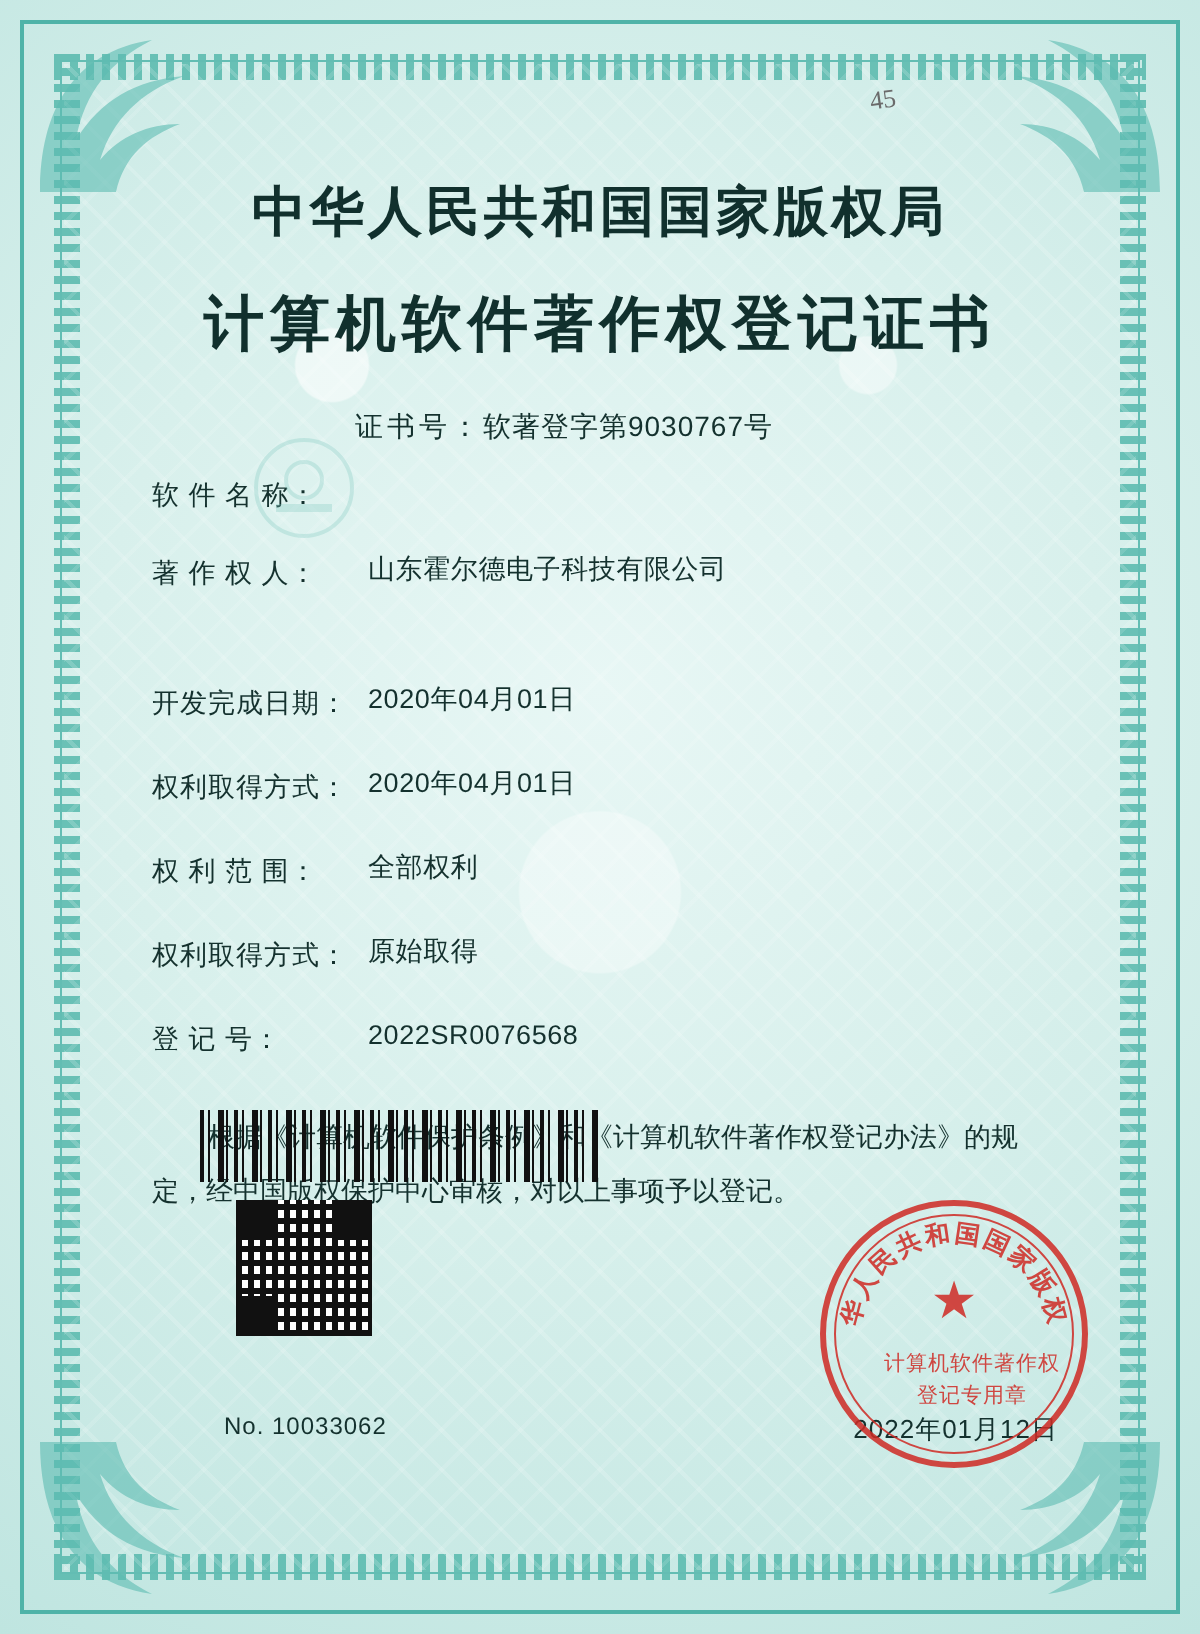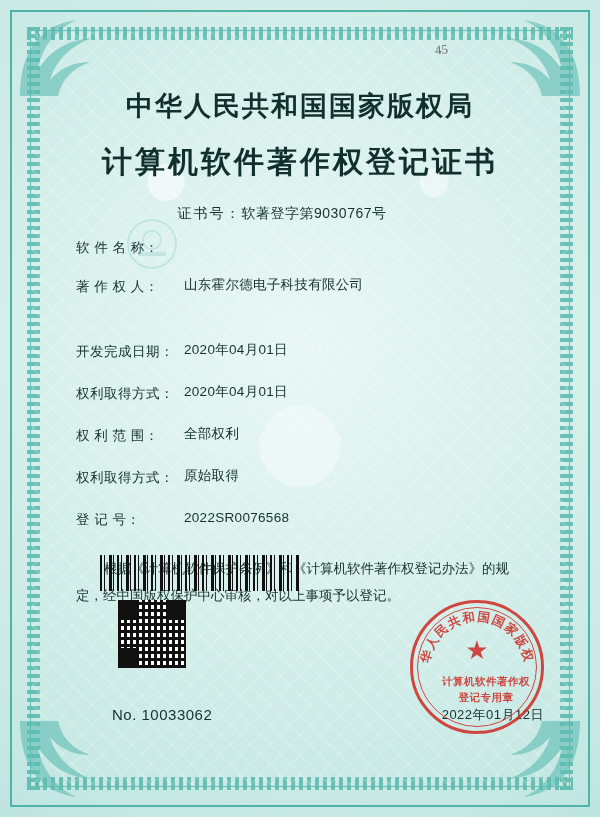--- a/index.html
+++ b/index.html
@@ -132,24 +132,24 @@
       linear-gradient(#111,#111) 55px 7px/6px 6px no-repeat,
       linear-gradient(#111,#111) 0 48px/20px 20px no-repeat,
       linear-gradient(#fff,#fff) 4px 52px/12px 12px no-repeat,
       linear-gradient(#111,#111) 7px 55px/6px 6px no-repeat,
       repeating-linear-gradient(90deg,#111 0 3px,transparent 3px 6px),
       repeating-linear-gradient(0deg,#111 0 3px,transparent 3px 7px),
       #fff;
   }
   .docno{
     position:absolute;left:112px;top:706px;
-    font-size:15px;color:#14312e;letter-spacing:.5px;
+    font-size:12px;color:#14312e;letter-spacing:.5px;
   }
   .issue-date{
-    position:absolute;right:56px;top:706px;
+    position:absolute;right:71px;top:706px;
     font-size:13px;color:#14312e;letter-spacing:.5px;
   }
   
   .seal{
     position:absolute;right:56px;top:600px;
     width:128px;height:128px;
     border:3px solid #cf2a24;
     border-radius:50%;
     opacity:.85;
   }
@@ -164,21 +164,21 @@
   .seal .arc{
     position:absolute;left:0;top:0;width:128px;height:128px;
   }
   .seal .arc text{
     font-family:"Liberation Serif", serif;
     font-size:12.5px;fill:#cf2a24;letter-spacing:1.5px;font-weight:bold;
   }
   .seal .l1,.seal .l2{
     position:absolute;left:18px;right:0;text-align:center;
     color:#cf2a24;font-size:10.5px;font-family:"Liberation Serif", serif;
-    letter-spacing:.5px;font-weight:bold;
+    letter-spacing:.5px;font-weight:normal;
   }
   .seal .l1{top:72px;}
   .seal .l2{top:88px;}
   .topmark{
     position:absolute;right:112px;top:2px;
     font-size:13px;color:#6b6b6b;font-family:"Liberation Serif", serif;
     transform:rotate(-8deg);
   }
   .emblem{
     position:absolute;left:86px;top:178px;

